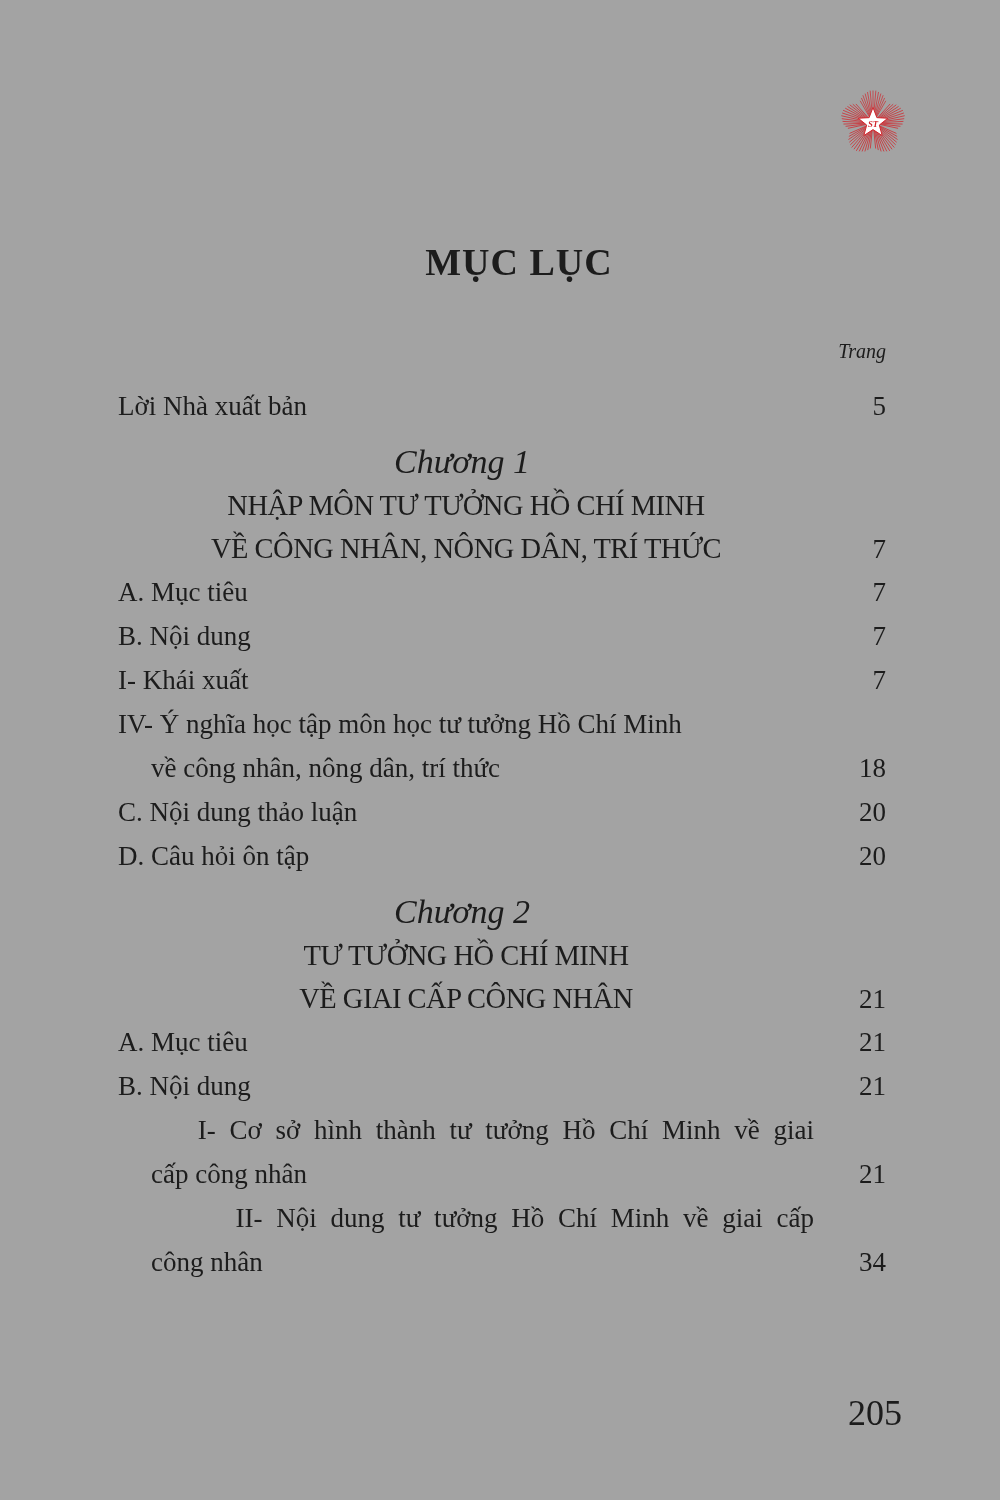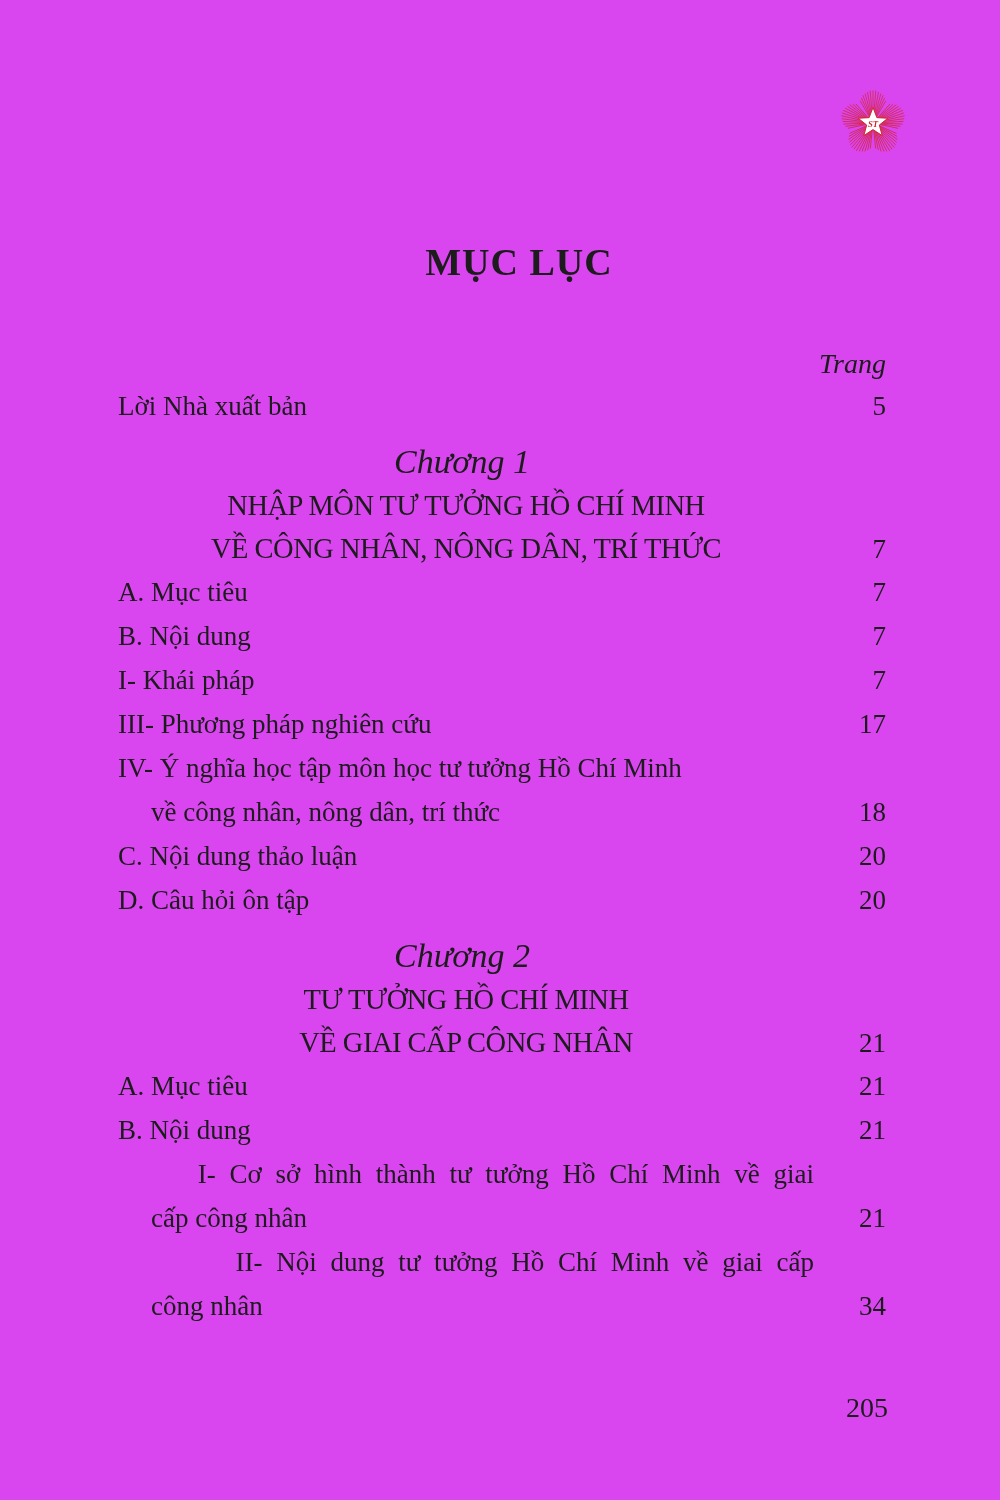--- a/index.html
+++ b/index.html
@@ -4,21 +4,21 @@
 <style>
   html, body {
     margin: 0;
     padding: 0;
     background: #ffffff;
   }
   .page {
     position: relative;
     width: 1000px;
     height: 1500px;
-    background: #d946ef;
+    background: #a3a3a3;
     font-family: "Liberation Serif", "DejaVu Serif", serif;
     color: #1c1c1c;
     overflow: hidden;
   }
   .logo {
     position: absolute;
     top: 84px;
     left: 838px;
     width: 70px;
     height: 78px;
@@ -29,24 +29,24 @@
     left: 0;
     width: 100%;
     text-align: center;
     font-size: 38px;
     font-weight: bold;
     letter-spacing: 1px;
     padding-left: 19px;
   }
   .trang-header {
     position: absolute;
-    top: 348px;
+    top: 340px;
     right: 114px;
     font-style: italic;
-    font-size: 28px;
+    font-size: 20px;
   }
   .toc {
     position: absolute;
     top: 384px;
     left: 118px;
     width: 768px;
   }
   .toc-row {
     display: flex;
     align-items: baseline;
@@ -74,22 +74,22 @@
     height: 43px;
     line-height: 43px;
     font-size: 28.5px;
     letter-spacing: -0.5px;
   }
   .chapter-line .chapter-text { flex: 1; text-align: center; white-space: nowrap; }
   .chapter-line .toc-page { letter-spacing: 0; font-size: 27px; }
   .folio {
     position: absolute;
     top: 1392px;
-    right: 112px;
-    font-size: 28px;
+    right: 98px;
+    font-size: 36px;
   }
 </style>
 </head>
 <body>
 
 <div class="page">
 
   <svg class="logo" viewBox="-36 -36 72 72" xmlns="http://www.w3.org/2000/svg">
     <defs>
       <g id="fan" stroke="#d1232a" stroke-width="0.7" stroke-linecap="round">
@@ -139,26 +139,22 @@
       </div>
       <div class="toc-row">
         <span class="toc-label">A. Mục tiêu</span>
         <span class="toc-page">7</span>
       </div>
       <div class="toc-row">
         <span class="toc-label">B. Nội dung</span>
         <span class="toc-page">7</span>
       </div>
       <div class="toc-row">
-        <span class="toc-label">I- Khái pháp</span>
+        <span class="toc-label">I- Khái xuất</span>
         <span class="toc-page">7</span>
-      </div>
-      <div class="toc-row">
-        <span class="toc-label">III- Phương pháp nghiên cứu</span>
-        <span class="toc-page">17</span>
       </div>
       <div class="toc-row">
         <span class="toc-label">IV- Ý nghĩa học tập môn học tư tưởng Hồ Chí Minh</span>
         <span class="toc-page"></span>
       </div>
       <div class="toc-row indent">
         <span class="toc-label">về công nhân, nông dân, trí thức</span>
         <span class="toc-page">18</span>
       </div>
       <div class="toc-row">

